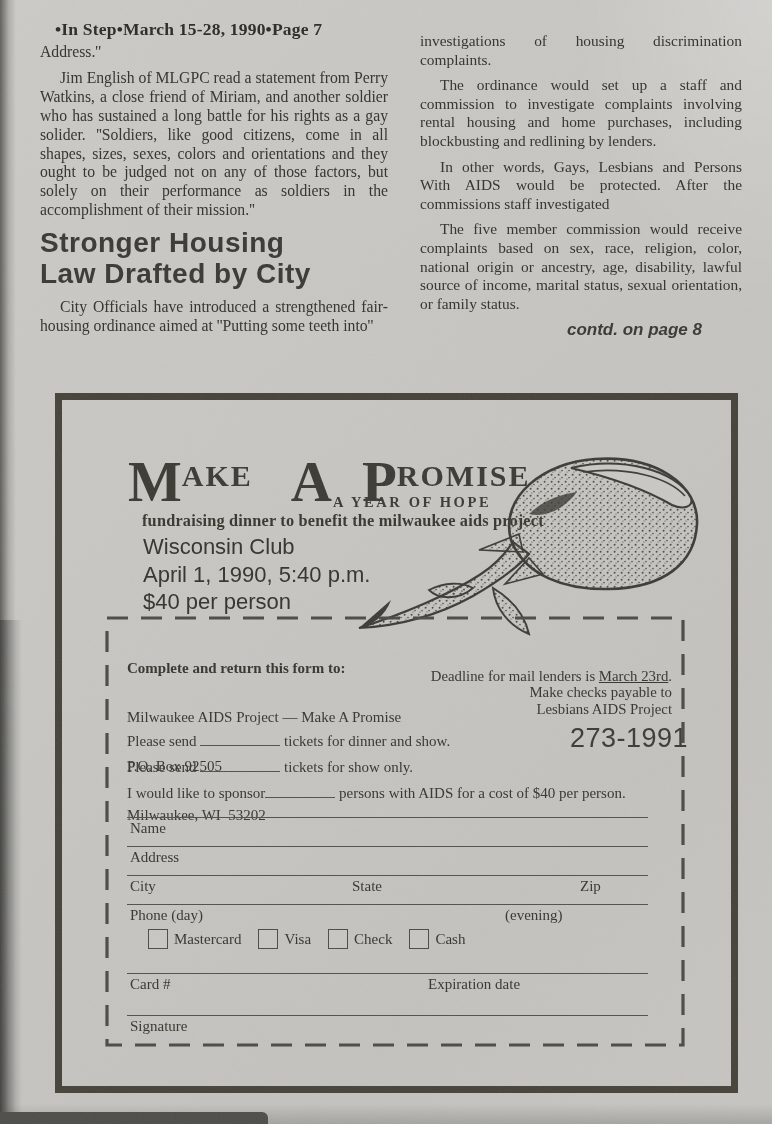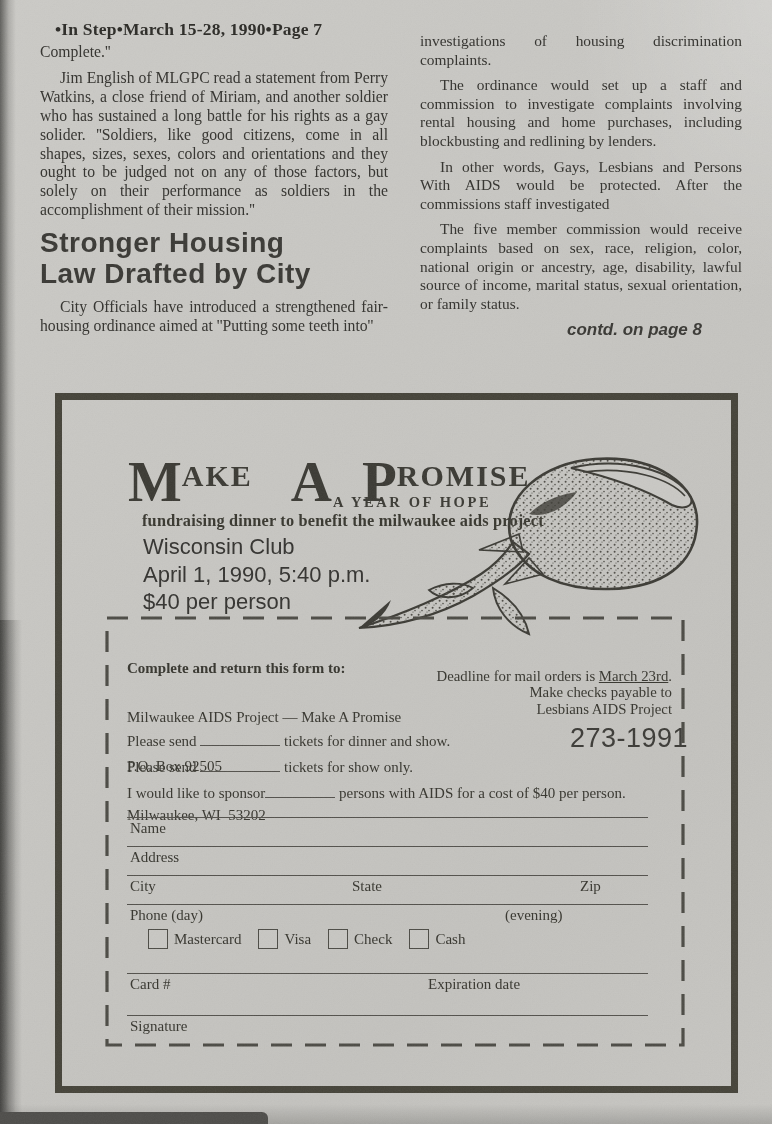--- a/index.html
+++ b/index.html
@@ -77,21 +77,21 @@
 </head>
 <body>
 
 <div class="page">
 
   <div class="sheen-tr"></div>
 
   <div class="masthead">•In Step•March 15-28, 1990•Page 7</div>
 
   <div class="col col-left">
-    <p class="frag">Complete.''</p>
+    <p class="frag">Address.''</p>
     <p class="indent">Jim English of MLGPC read a statement from Perry Watkins, a close friend of Miriam, and another soldier who has sustained a long battle for his rights as a gay solider. ''Soldiers, like good citizens, come in all shapes, sizes, sexes, colors and orientations and they ought to be judged not on any of those factors, but solely on their performance as soldiers in the accomplishment of their mission.''</p>
     <div class="headline">
       <div>Stronger Housing</div>
       <div>Law Drafted by City</div>
     </div>
     <p class="indent">City Officials have introduced a strengthened fair-housing ordinance aimed at ''Putting some teeth into''</p>
   </div>
 
   <div class="col col-right">
     <p>investigations of housing discrimination complaints.</p>
@@ -154,21 +154,21 @@
   </svg>
 
   <div class="return-block">
     <div class="b">Complete and return this form to:</div>
     <div>Milwaukee AIDS Project — Make A Promise</div>
     <div>P.O. Box 92505</div>
     <div>Milwaukee, WI  53202</div>
   </div>
 
   <div class="deadline-block">
-    <div><span>Deadline for mail orders is </span><span class="u">March 23rd</span><span>.</span></div>
+    <div><span>Deadline for mail lenders is </span><span class="u">March 23rd</span><span>.</span></div>
     <div>Make checks payable to</div>
     <div>Lesbians AIDS Project</div>
   </div>
 
   <div class="phone">273-1991</div>
 
   <div class="send-line" style="top:759px;">
     <span>Please send</span>
     <span class="blank" style="width:80px;"></span>
     <span>tickets for show only.</span>

